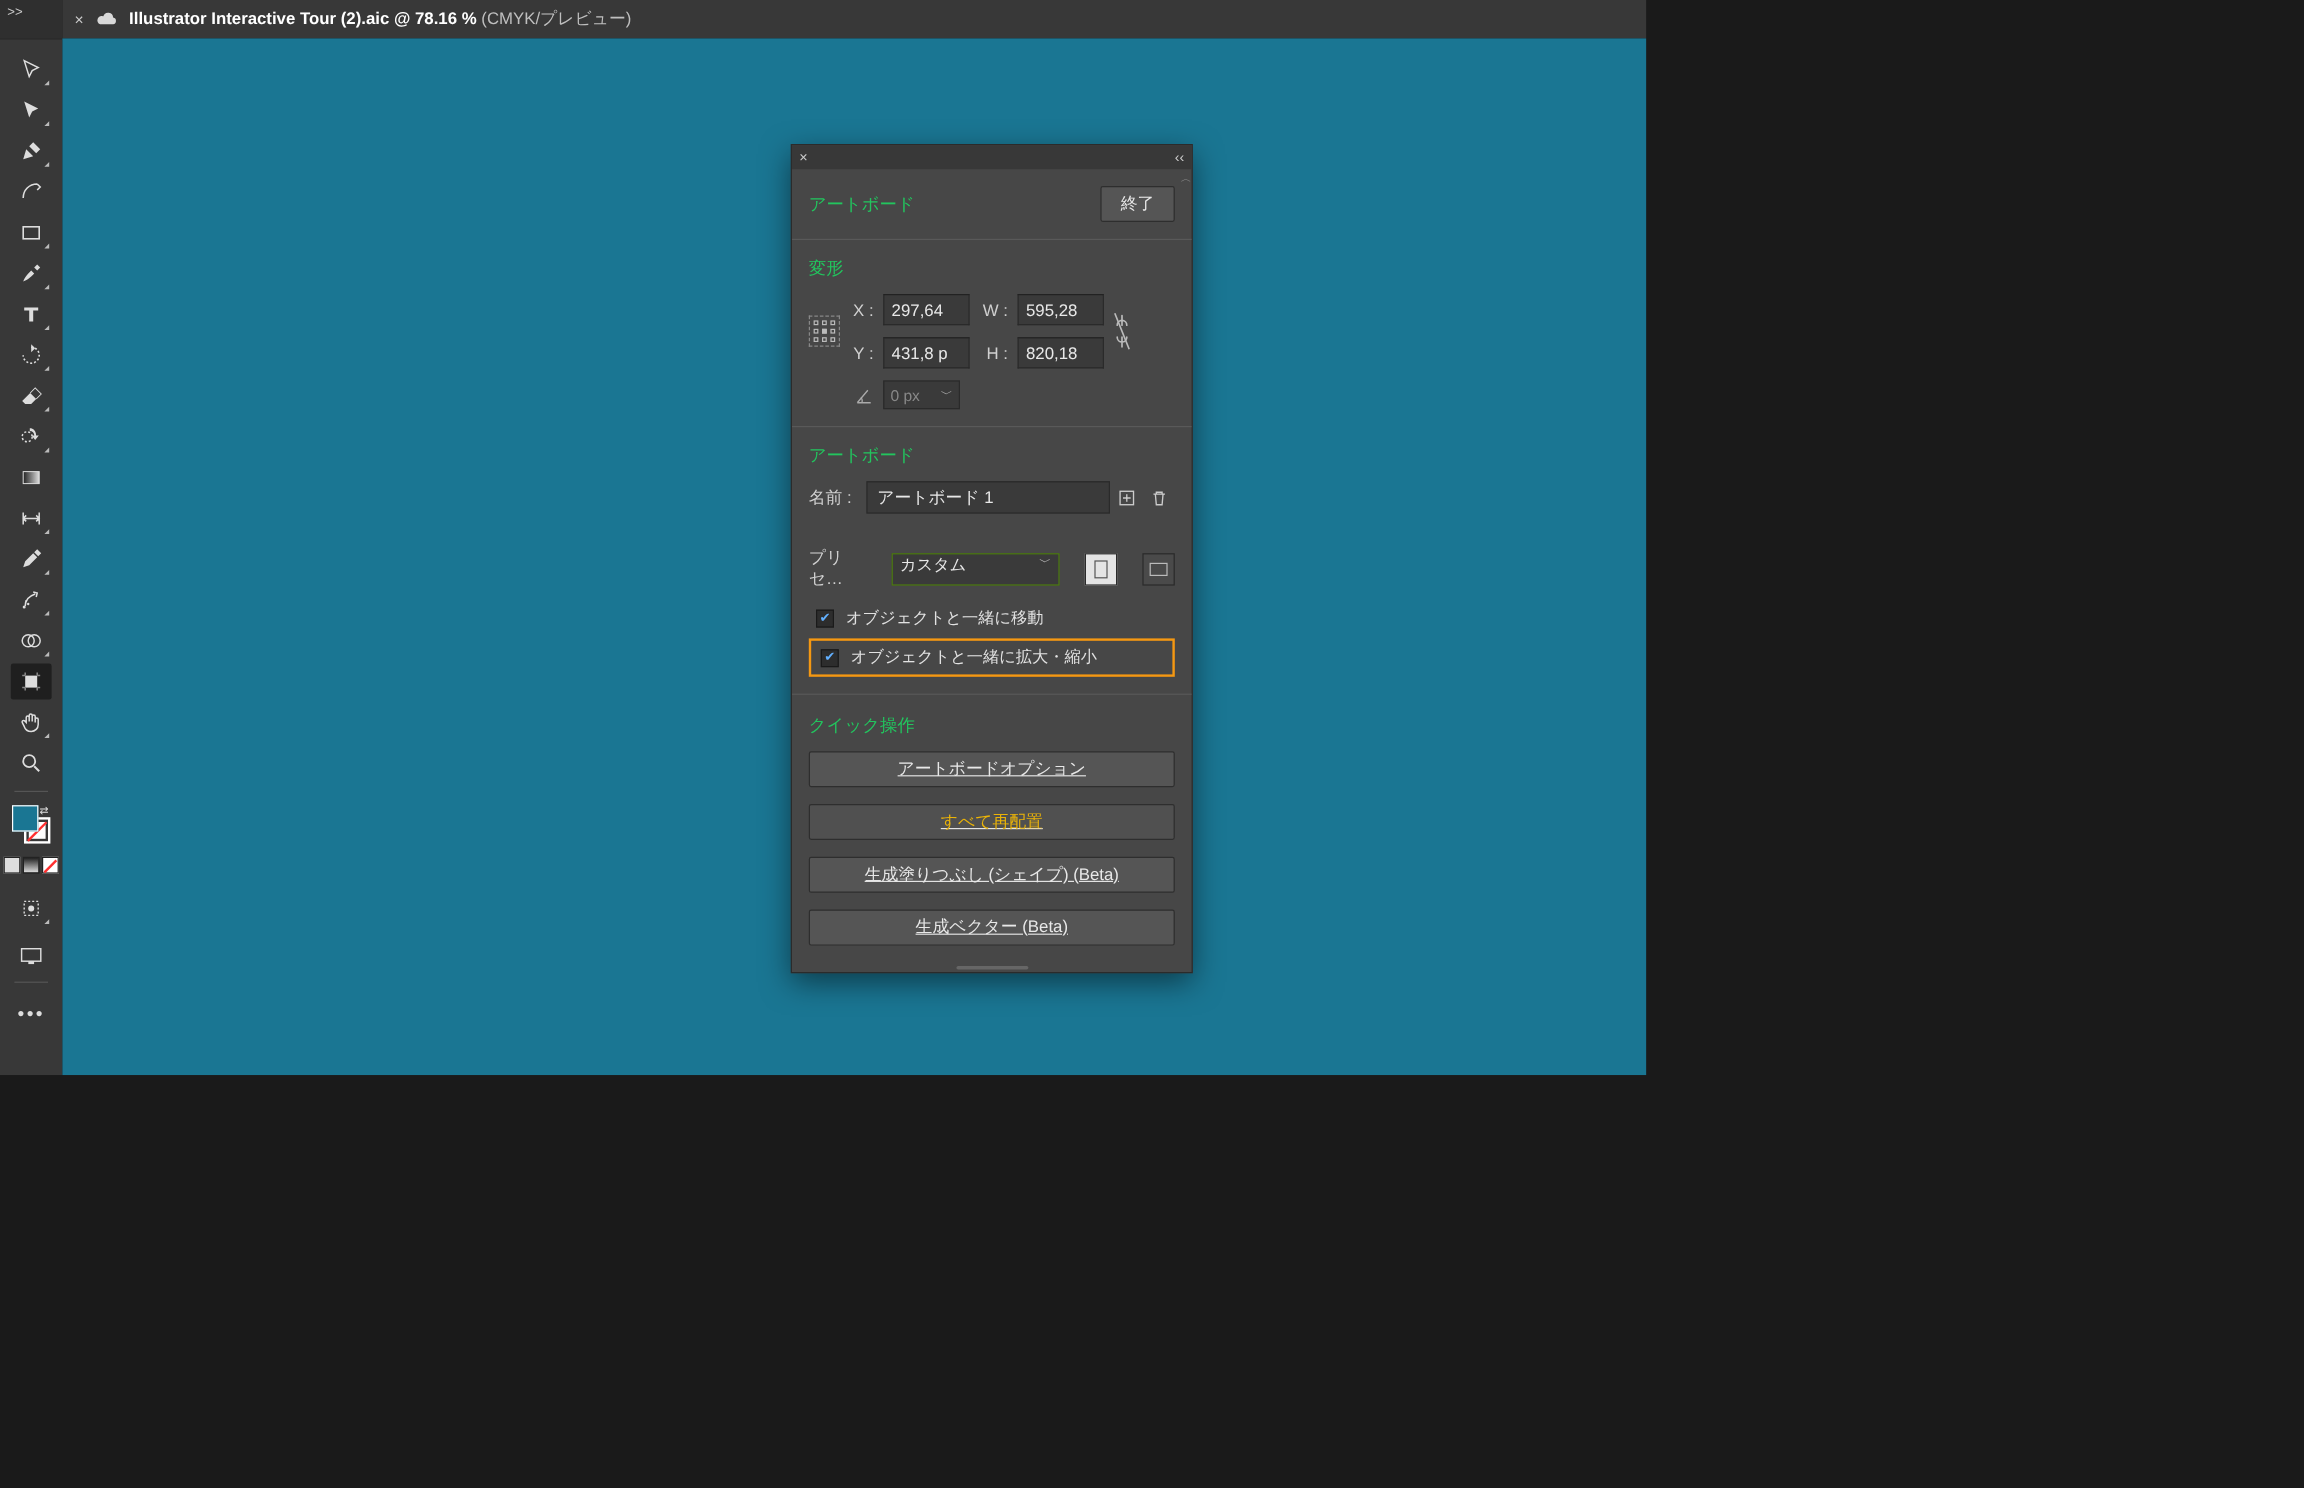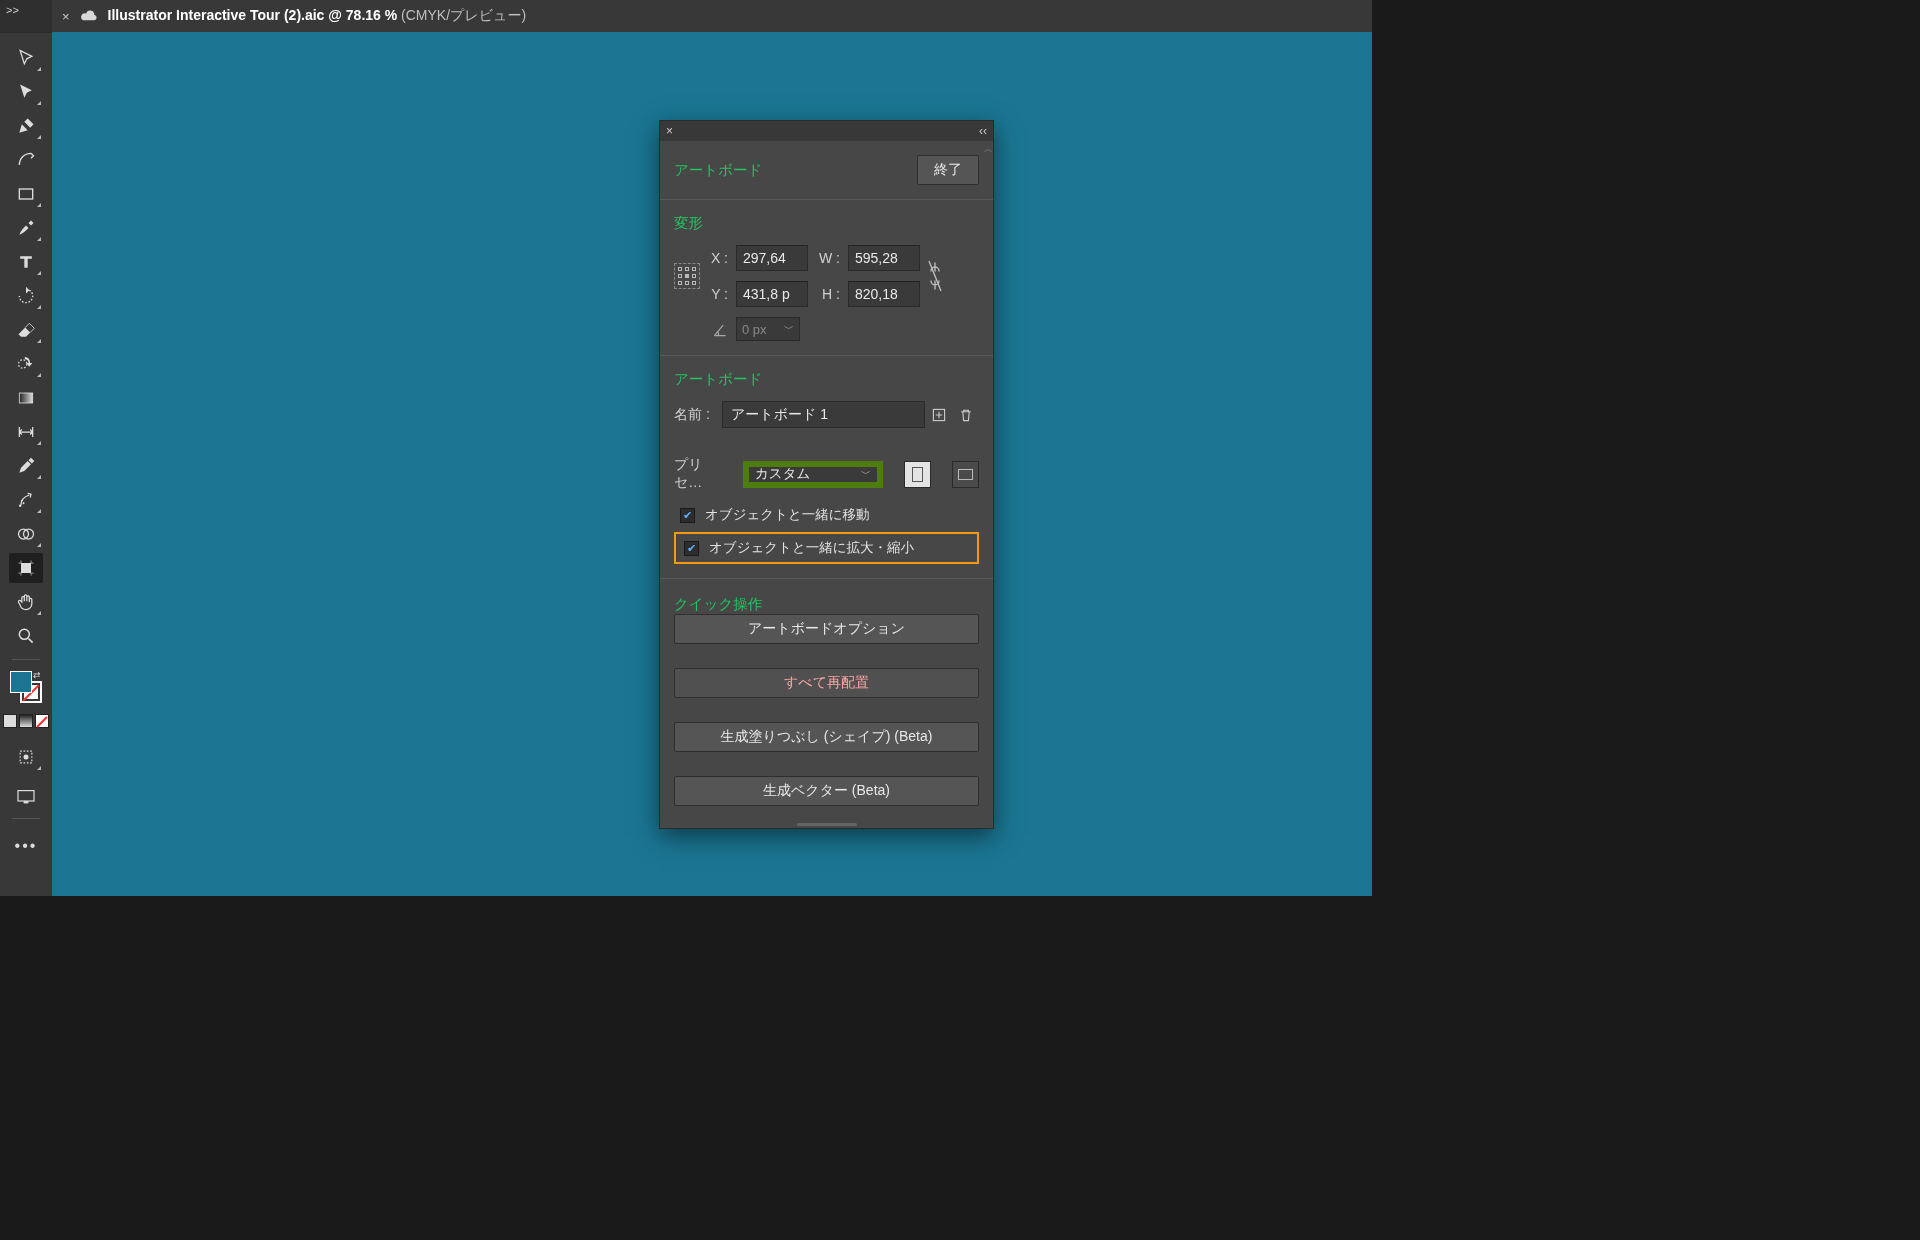--- a/index.html
+++ b/index.html
@@ -41,55 +41,55 @@
 .tabs-row { background: #383838; display:flex; }
 .panel-body { padding: 0 14px 14px 14px; position: relative; }
 .scrollbar-ghost { position:absolute; right:2px; top:2px; width:7px; height:8px; color:#888; font-size:9px; text-align:center;}
 
 .section { padding: 14px 0 0 0; }
 .section-label { color: #22c55e; font-size: 14.5px; }
 .hr { height: 1px; background: #595959; margin: 14px -14px 0 -14px; }
 .head-row { display:flex; justify-content:space-between; align-items:center; padding-top:14px;}
 .btn { background: #555; border: 1px solid #2e2e2e; color: #e8e8e8; padding: 5px 16px; font-size: 14px; border-radius: 2px; text-align:center; }
 .btn.wide { width: 100%; }
-.btn.disabled { color: #fca5a5; background: #505050; }
+.btn.disabled { color: #eab308; background: #505050; }
 
 .transform-grid { display: grid; grid-template-columns: 28px 22px 72px 28px 72px 22px; align-items: center; row-gap: 10px; column-gap: 6px; margin-top: 12px; }
 .ref-point { width: 26px; height: 26px; display: grid; grid-template-columns: repeat(3,1fr); grid-template-rows: repeat(3,1fr); gap: 2px; border:1px dashed #888; padding:2px; }
 .ref-point .p { width: 4px; height: 4px; border: 1px solid #bbb; justify-self:center; align-self:center;}
 .ref-point .p.on { background: #bbb; }
 .field-label { color: #d0d0d0; font-size: 14px; text-align: right; padding-right: 2px;}
 .num-input { background: #3a3a3a; border: 1px solid #2a2a2a; border-top-color:#222; color: #e8e8e8; padding: 4px 6px; font-size: 14px; width: 72px; height: 26px; }
 .link-icon { color:#bbb; width:18px; display:flex; justify-content:center;}
 .angle-row { display:flex; align-items:flex-end; gap:8px; margin-top:10px; padding-left: 38px;}
 .angle-sel { background:#3a3a3a; border:1px solid #2a2a2a; height:24px; width:64px; display:flex; align-items:center; justify-content:space-between; padding:0 5px; color:#888; font-size:13px;}
 .angle-sel .chev { font-size: 10px; color:#aaa; }
 .angle-icon { color:#aaa; width:16px;}
 
 .name-row { display:flex; align-items:center; gap:0; margin-top:12px;}
 .text-input { background:#3a3a3a; border:1px solid #2a2a2a; color:#e8e8e8; padding:4px 8px; font-size:14px; height:27px; flex:1 1 auto; min-width: 0;}
 .icon-btn { width:27px; height:27px; border:1px solid #2a2a2a; background:#4a4a4a; display:flex; align-items:center; justify-content:center; color:#ccc; }
 .icon-btn.bare { border:none; background:transparent; }
 
 .preset-row { display:flex; align-items:center; gap:21px; margin-top:28px;}
-.select { background:#3a3a3a; border:6px solid #4d7c0f; color:#e8e8e8; height:27px; padding:0 6px; display:flex; align-items:center; justify-content:space-between; gap:6px; min-width: 0; flex:1 1 auto;}
+.select { background:#3a3a3a; border:1px solid #4d7c0f; color:#e8e8e8; height:27px; padding:0 6px; display:flex; align-items:flex-start; justify-content:space-between; gap:6px; min-width: 0; flex:1 1 auto;}
 .select .chev { font-size:10px; color:#bbb; }
 .orient { width:27px; height:27px; border:1px solid #2a2a2a; background:#4a4a4a; display:flex; align-items:center; justify-content:center;}
 .orient.active { background:#e4e4e4; }
 .orient .glyph { width:11px; height:15px; border:1.5px solid #555;}
 .orient .glyph.land { width:15px; height:11px;}
 .orient.inactive .glyph { border-color:#bbb; }
 
 .check-row { display:flex; align-items:center; gap:10px; margin-top:14px; padding-left:6px;}
 .checkbox { width:15px; height:15px; background:#2d2d2d; border:1px solid #1a1a1a; display:flex; align-items:center; justify-content:center; color:#62b0ff; font-size:11px; line-height:1;}
 .highlight-box { border:2.5px solid #f59812; padding:5px 6px 5px 2px; margin-top:8px; margin-left:0px; }
 .highlight-box .check-row { margin-top:0; }
 
 .qop { padding-top:16px; }
-.btn-stack { display:flex; flex-direction:column; gap:24px; }
+.btn-stack { display:flex; flex-direction:column; gap:14px; margin-top:12px;text-decoration:underline;}
 .drag-foot { height:8px; display:flex; justify-content:center; align-items:center; }
 .drag-foot .grab { width:60px; height:3px; background:#666; border-radius:2px; }
 </style>
 </head>
 <body>
 
 <div class="expand-bar">
   <span>&gt;&gt;</span>
 </div>
 

